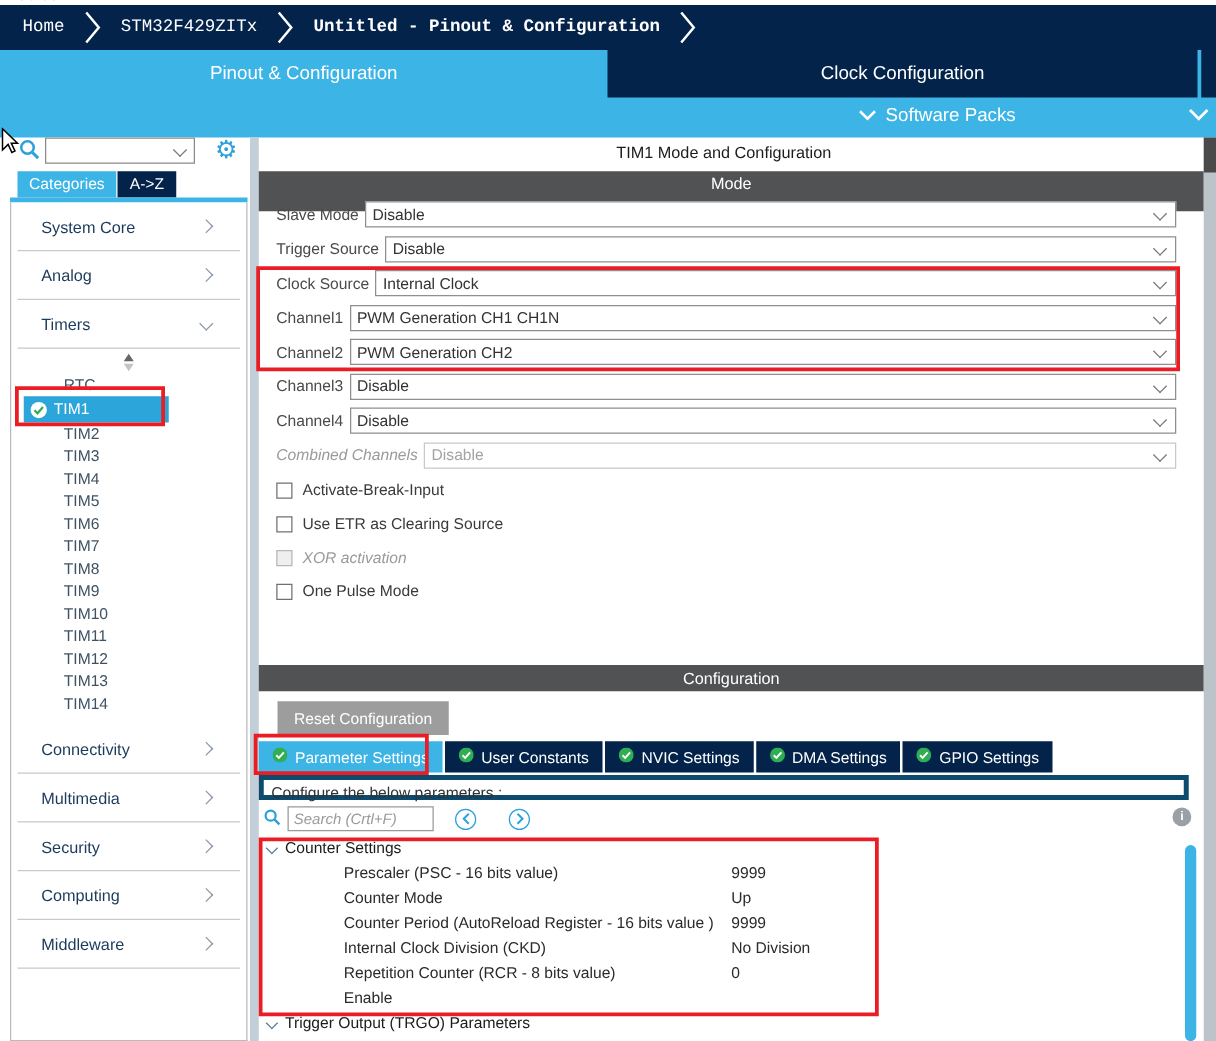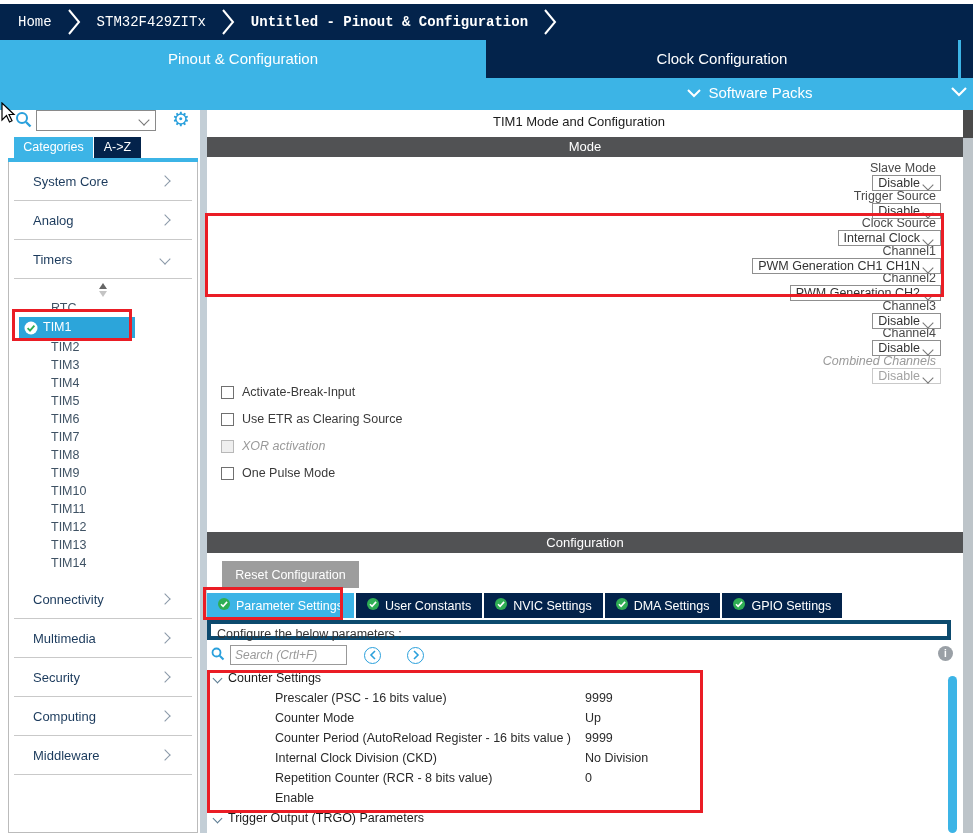--- a/index.html
+++ b/index.html
@@ -58,27 +58,27 @@
   .tim-row.selected .tick{display:flex;margin-left:-17px;}
 
   
   .divider{position:absolute;left:200px;top:110px;width:7px;height:723px;background:#c3ced6;}
   .vtrack{position:absolute;left:963px;top:110px;width:10px;height:723px;background:#bdc4c9;}
   .vthumb{position:absolute;left:963px;top:110px;width:10px;height:28px;background:#4a4a4a;}
 
   
   .main-title{position:absolute;left:207px;top:110px;width:744px;height:24px;line-height:24px;
               text-align:center;font-size:13px;color:#1c1c1c;}
-  .mode-bar{position:absolute;left:207px;top:137px;width:756px;height:20px;line-height:20px;
+  .mode-bar{position:absolute;left:207px;top:137px;width:756px;height:32px;line-height:20px;
             background:#515254;color:#fff;text-align:center;font-size:13px;}
   .mode-rows{position:absolute;left:221px;top:161px;width:720px;}
-  .mode-row{display:flex;align-items:flex-end;height:21px;margin-bottom:6.5px;flex-direction:column;}
+  .mode-row{display:flex;align-items:center;height:21px;margin-bottom:6.5px;}
   .mode-row .lbl{color:#4a4a4a;margin-right:5px;white-space:nowrap;}
   .selectbox{flex:1;height:21px;border:1px solid #8f8f8f;box-sizing:border-box;background:#fff;
-             display:flex;align-items:center;padding:0 20px 0 5px;position:relative;color:#333;cursor:pointer;margin-left:31px;}
+             display:flex;align-items:center;padding:0 20px 0 5px;position:relative;color:#333;cursor:pointer;}
   .selectbox .chev{position:absolute;right:8px;top:5px;}
   .mode-row.disabled .lbl{font-style:italic;color:#9a9a9a;}
   .mode-row.disabled .selectbox{border-color:#c9c9c9;color:#a3a3a3;}
   .cb-rows{position:absolute;left:221px;top:384px;}
   .cb-row{display:flex;align-items:center;height:16px;margin-bottom:11px;cursor:pointer;}
   .cb-box{width:13px;height:13px;border:1px solid #707070;background:#fff;box-sizing:border-box;}
   .cb-row.disabled .cb-box{border-color:#b8b8b8;background:#efefef;}
   .cb-row .lbl{margin-left:8px;color:#3a3a3a;}
   .cb-row.disabled .lbl{font-style:italic;color:#9a9a9a;}
 

